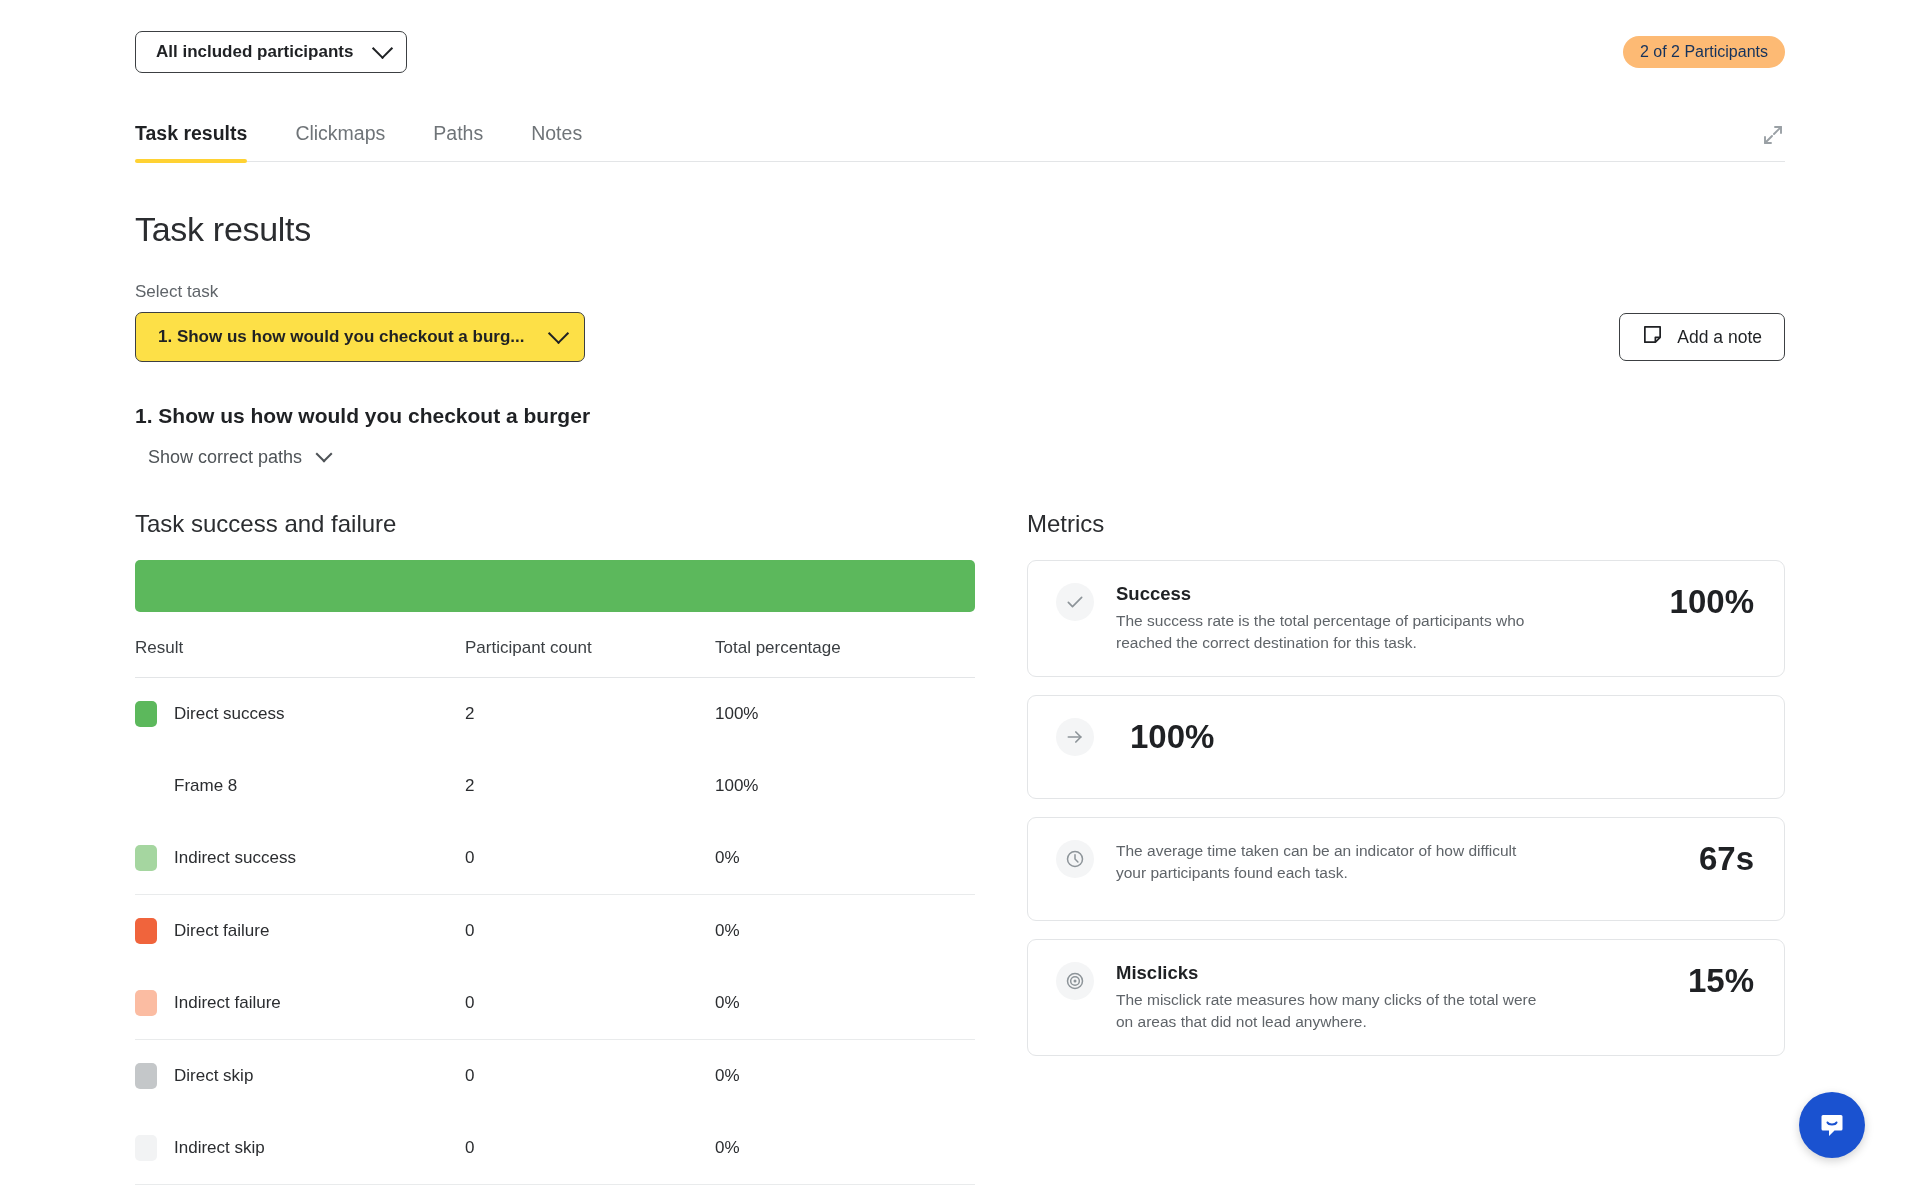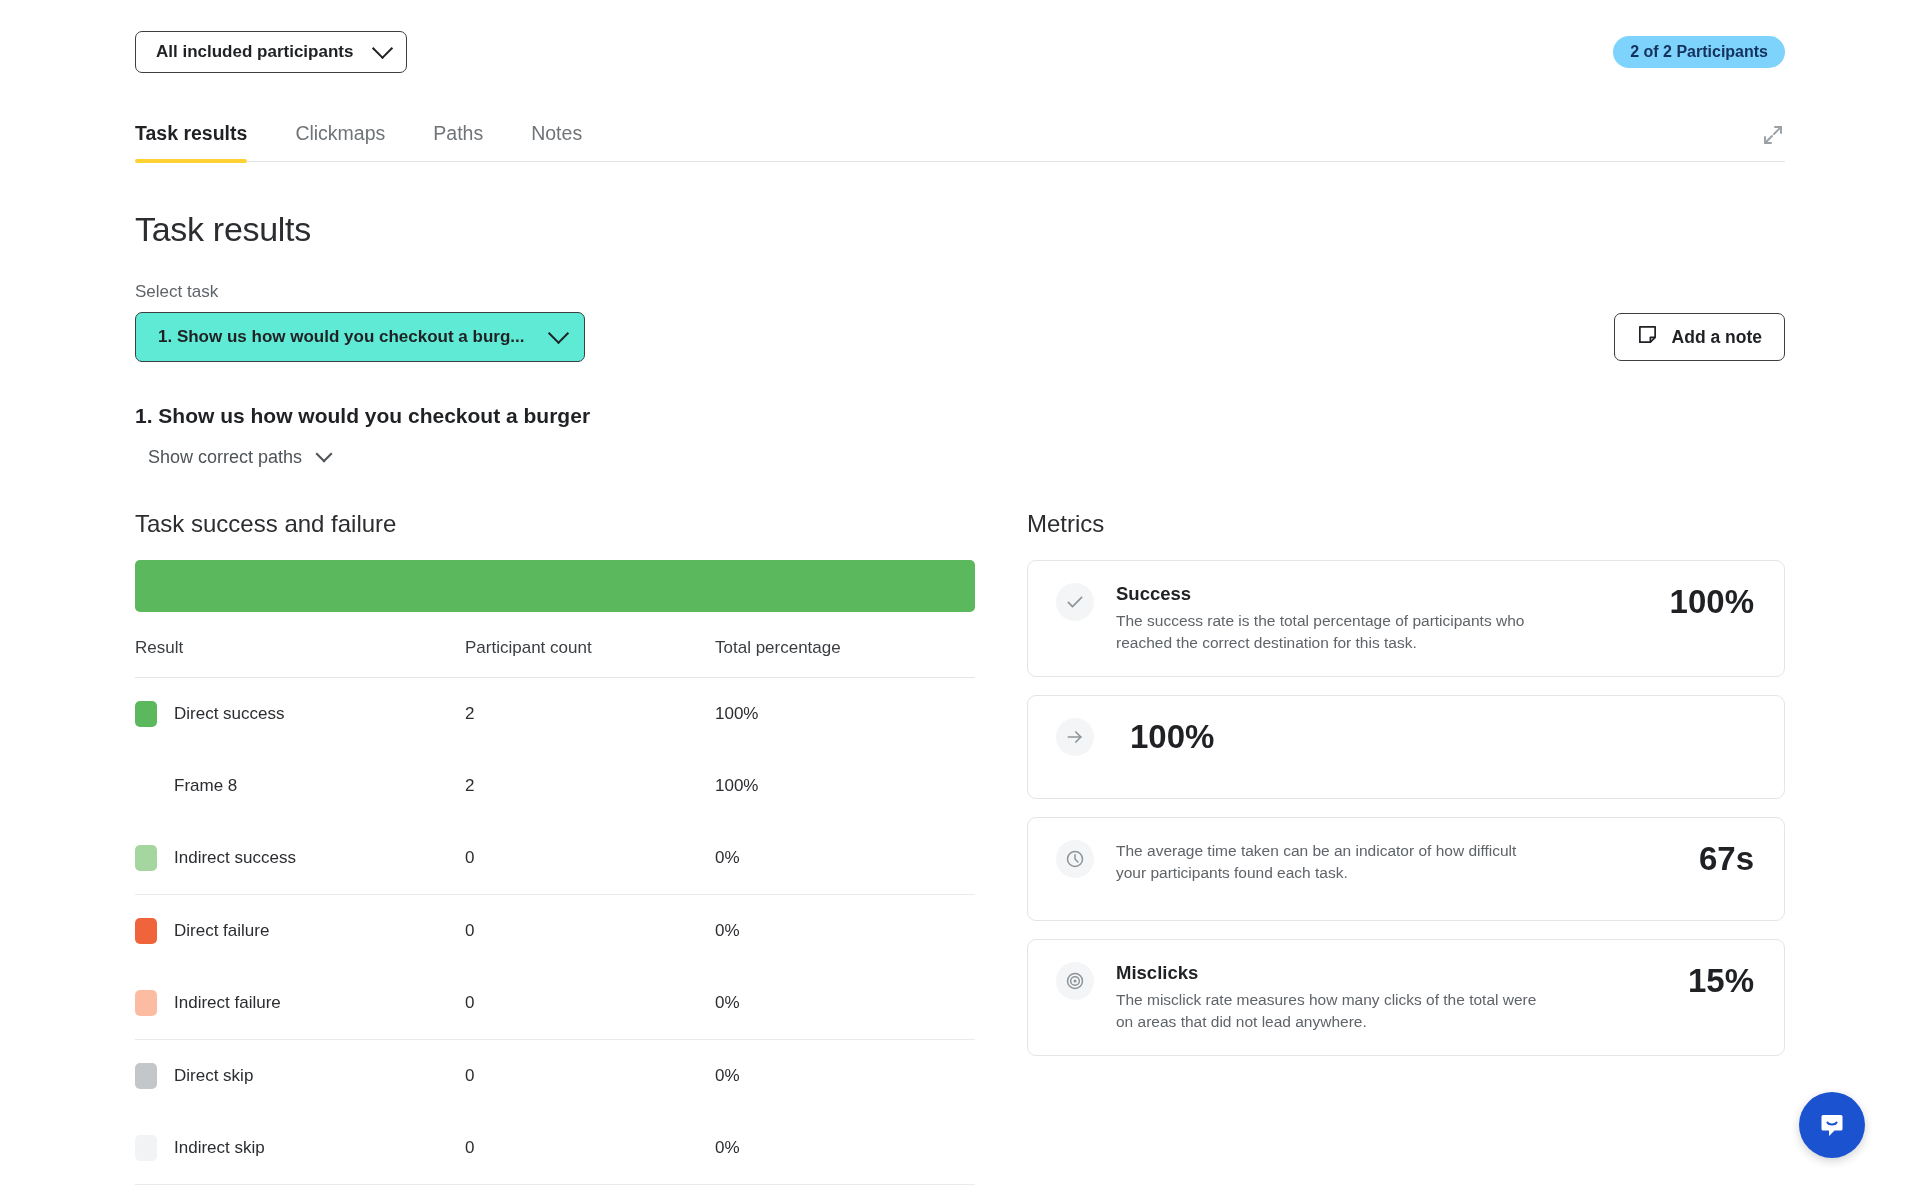--- a/index.html
+++ b/index.html
@@ -47,25 +47,25 @@
   .chev {
     display: inline-block;
     width: 15px;
     height: 15px;
     border-right: 2.4px solid #1f2124;
     border-bottom: 2.4px solid #1f2124;
     transform: translateY(-4px) rotate(45deg);
   }
 
   .participants-badge {
-    background: #7dd3fc;
+    background: #fdba74;
     color: #14325c;
     border-radius: 20px;
     font-size: 16px;
-    font-weight: 700;
+    font-weight: 400;
     padding: 7px 17px;
     white-space: nowrap;
   }
 
   
   .tabs-row {
     position: relative;
     display: flex;
     align-items: flex-end;
     border-bottom: 1px solid #e3e5e7;
@@ -133,41 +133,41 @@
     margin-top: 10px;
   }
 
   .task-select {
     display: inline-flex;
     align-items: center;
     justify-content: space-between;
     gap: 18px;
     border: 1.4px solid #3c3f42;
     border-radius: 7px;
-    background: #5eead4;
+    background: #fde047;
     height: 50px;
     width: 450px;
     padding: 0 18px 0 22px;
     font-size: 17px;
     font-weight: 700;
     color: #1f2124;
     cursor: pointer;
   }
 
   .add-note-btn {
     display: inline-flex;
     align-items: center;
     gap: 14px;
     border: 1.4px solid #3c3f42;
     border-radius: 7px;
     background: #fff;
     height: 48px;
     padding: 0 22px;
     font-size: 17.5px;
-    font-weight: 700;
+    font-weight: 400;
     color: #1f2124;
     cursor: pointer;
   }
 
   .task-name {
     font-size: 21px;
     font-weight: 700;
     color: #1f2124;
     margin-top: 42px;
   }

